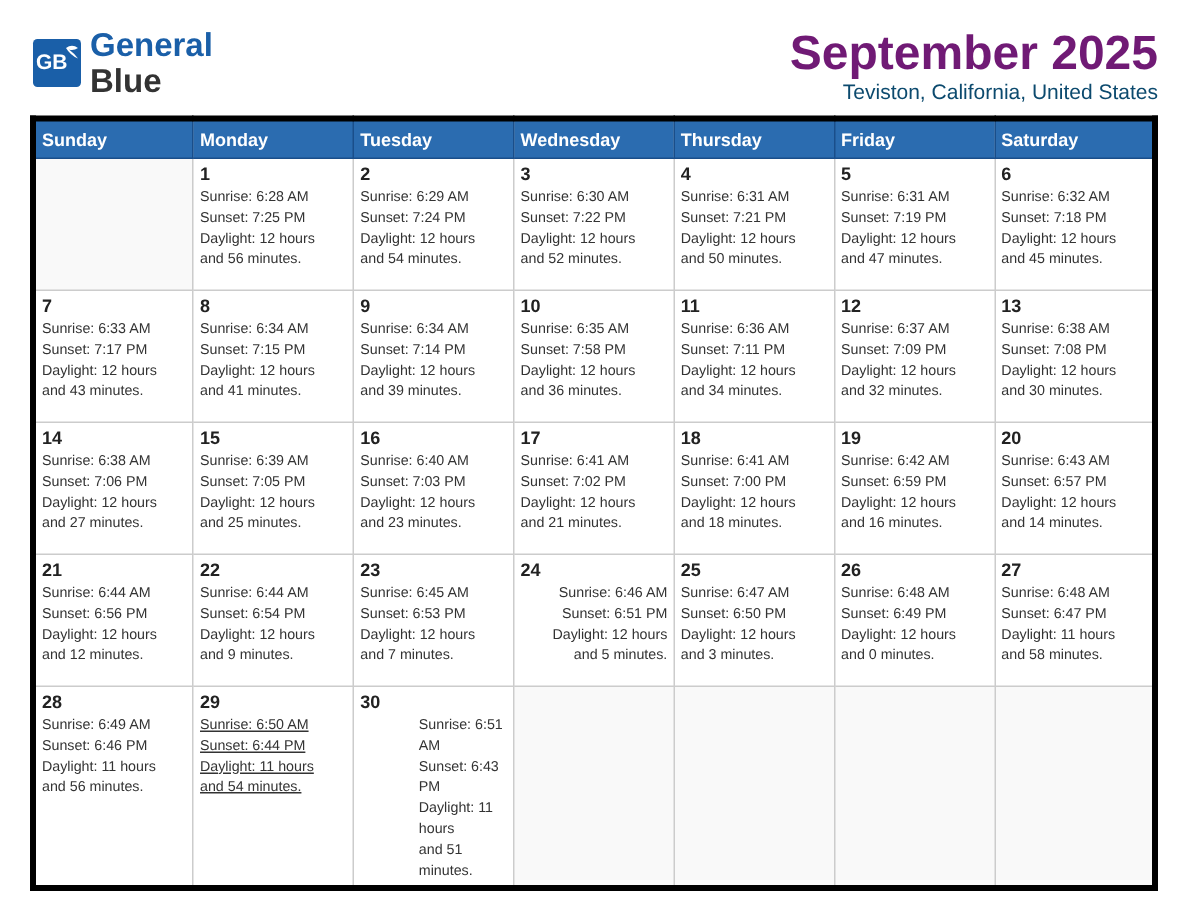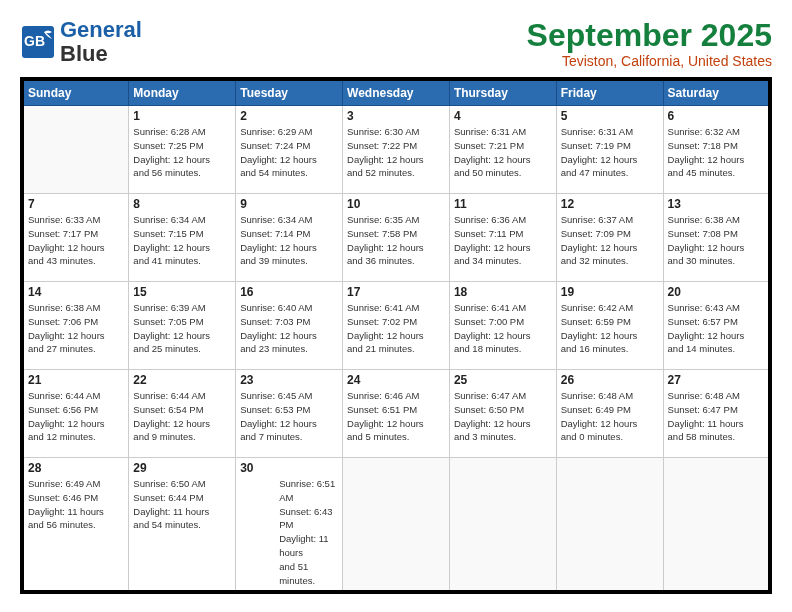--- a/index.html
+++ b/index.html
@@ -27,26 +27,26 @@
       display: flex;
       flex-direction: column;
       align-items: flex-start;
     }
     .title-block {
       text-align: right;
     }
     .month-title {
       font-size: 32px;
       font-weight: bold;
-      color: #15803d;
+      color: #701a75;
       line-height: 1.1;
     }
     .location {
       font-size: 14px;
-      color: #c2410c;
+      color: #0c4a6e;
     }
     .calendar {
       flex: 1;
       border: 4px solid #000000;
       border-collapse: collapse;
       width: 100%;
       table-layout: fixed;
     }
     .calendar th {
       background-color: #2b6cb0;
@@ -286,21 +286,21 @@
           </td>
           <td>
             <span class="day-num">23</span>
             <div class="day-info" style="white-space: pre-line;">Sunrise: 6:45 AM
 Sunset: 6:53 PM
 Daylight: 12 hours
 and 7 minutes.</div>
           </td>
           <td>
             <span class="day-num">24</span>
-            <div class="day-info" style="white-space: pre-line;">Sunrise: 6:46 AM
+            <div class="day-info" style="white-space: pre-line; text-align: right;">Sunrise: 6:46 AM
 Sunset: 6:51 PM
 Daylight: 12 hours
 and 5 minutes.</div>
           </td>
           <td>
             <span class="day-num">25</span>
             <div class="day-info" style="white-space: pre-line;">Sunrise: 6:47 AM
 Sunset: 6:50 PM
 Daylight: 12 hours
 and 3 minutes.</div>
@@ -323,21 +323,21 @@
         <tr>
           <td>
             <span class="day-num">28</span>
             <div class="day-info" style="white-space: pre-line;">Sunrise: 6:49 AM
 Sunset: 6:46 PM
 Daylight: 11 hours
 and 56 minutes.</div>
           </td>
           <td>
             <span class="day-num">29</span>
-            <div class="day-info" style="white-space: pre-line;">Sunrise: 6:50 AM
+            <div class="day-info" style="white-space: pre-line; text-decoration: underline;">Sunrise: 6:50 AM
 Sunset: 6:44 PM
 Daylight: 11 hours
 and 54 minutes.</div>
           </td>
           <td>
             <span class="day-num">30</span>
             <div class="day-info" style="white-space: pre-line; margin-left: 39px;">Sunrise: 6:51 AM
 Sunset: 6:43 PM
 Daylight: 11 hours
 and 51 minutes.</div>

